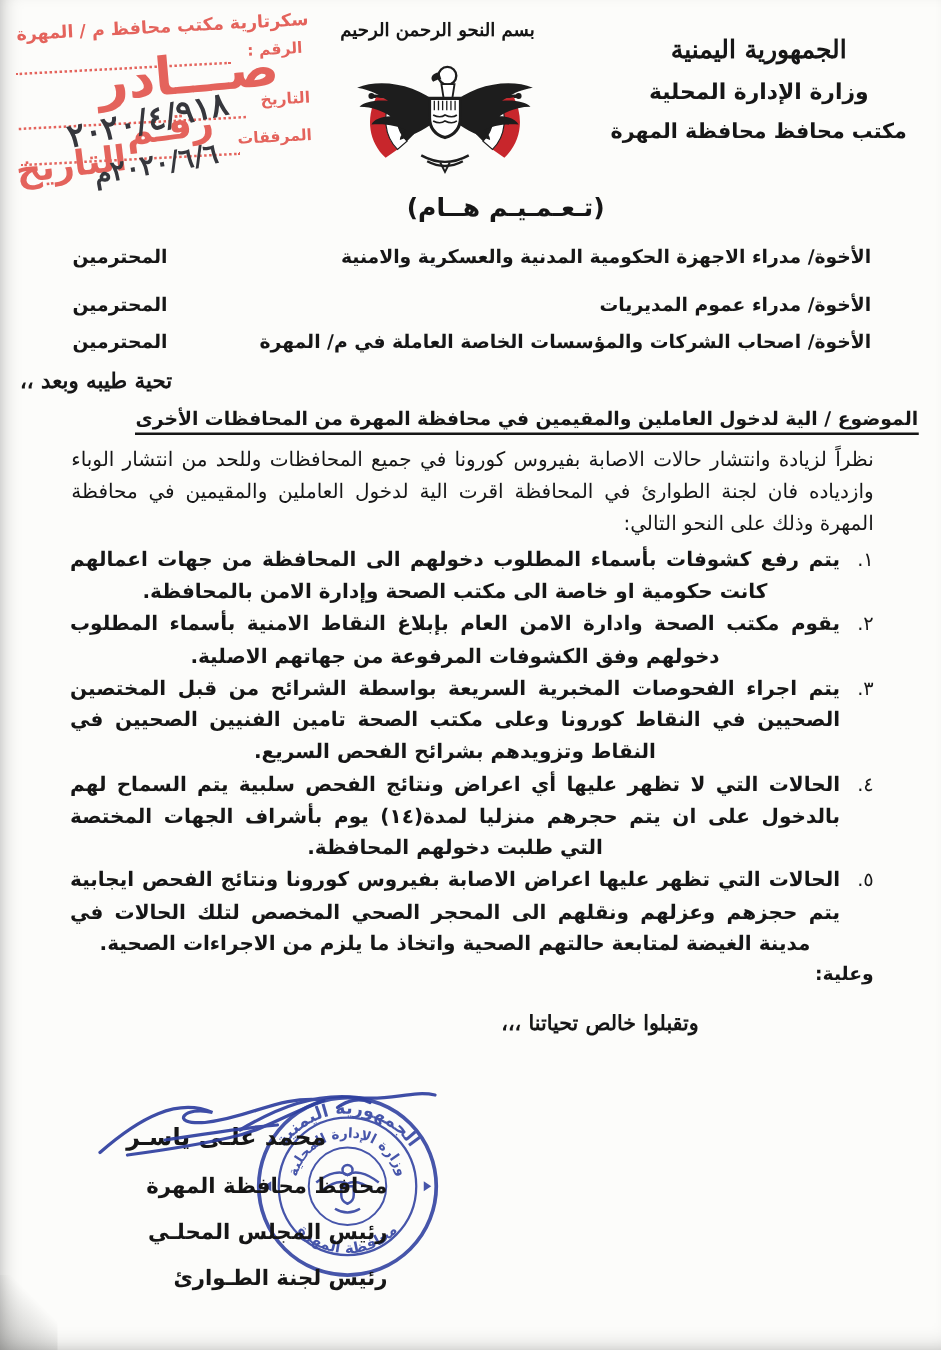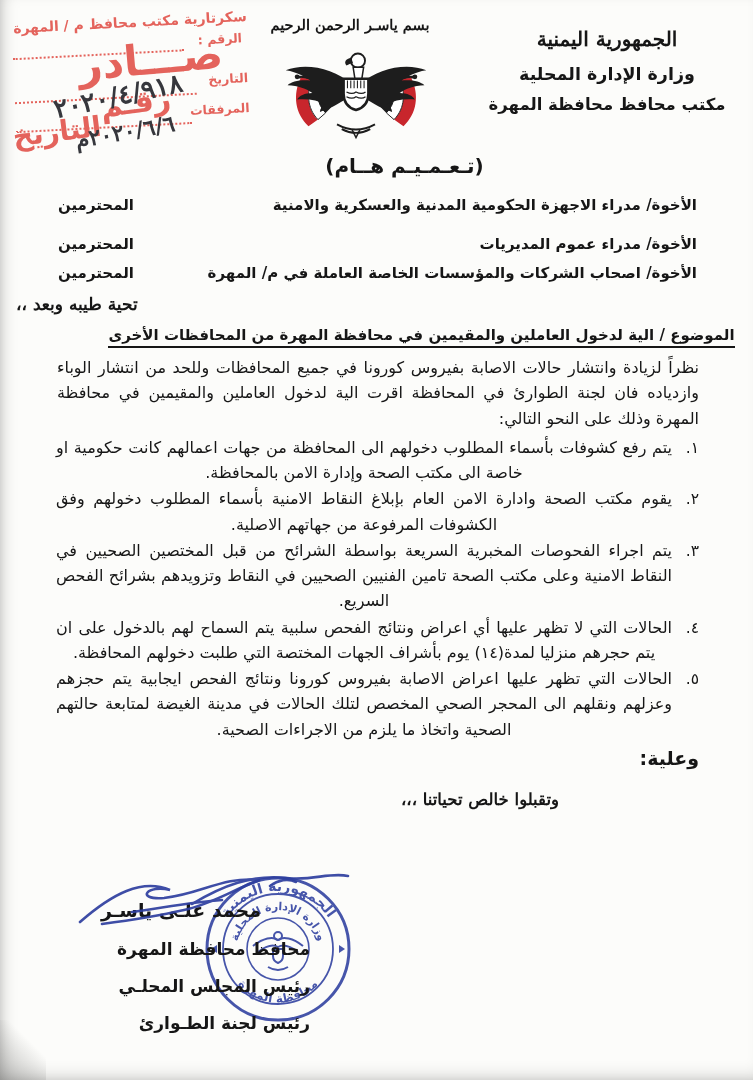--- a/index.html
+++ b/index.html
@@ -58,22 +58,22 @@
   .subject-wrap{top:325px;left:0;width:100%;text-align:center;padding-left:45px;}
   .subject{display:inline-block;font-size:15px;font-weight:bold;
     border-bottom:2px solid #161616;padding-bottom:2px;}
 
   
   .main{top:355px;right:54px;left:56px;direction:rtl;font-size:16px;
     line-height:1.58;text-align:justify;}
   .intro{margin:0 0 4px 1px;}
   .item{display:flex;gap:7px;margin:1px 0;}
   .item .num{min-width:20px;font-size:15.5px;padding-top:1px;}
-  .item .txt{flex:1;text-align:justify;text-align-last:center;}
-  .therefore{font-weight:bold;margin-top:0;font-size:19px;}
+  .item .txt{flex:1;text-align:justify;text-align-last:center;font-weight:bold;}
+  .therefore{font-weight:bold;margin-top:0;font-size:15px;}
   .closing{margin-top:4px;}
   .farewell{margin:14px 140px 0 auto;width:fit-content;
     font-family:"DejaVu Serif",serif;font-size:16.5px;font-weight:bold;}
 
   
   .sig-svg{left:72px;top:864px;width:300px;height:76px;z-index:6;}
   .sig-name{left:52px;top:899px;width:258px;text-align:center;
     font-size:19px;font-weight:bold;z-index:5;}
   .sig-title{left:52px;width:258px;text-align:right;
     font-size:17px;font-weight:bold;z-index:5;}
@@ -96,21 +96,21 @@
     <div class="rs-small" style="top:70px;right:4px;">التاريخ</div>
     <div class="rs-dots" style="top:90px;right:56px;left:0;"></div>
     <div class="rs-big" style="top:82px;right:82px;font-size:30px;transform:rotate(-4deg);">رقـم</div>
     <div class="rs-small" style="top:100px;right:4px;">المرفقات</div>
     <div class="rs-dots" style="top:119px;right:62px;left:0;"></div>
     <div class="rs-big" style="top:108px;left:-4px;font-size:28px;transform:rotate(-4deg);">التاريخ</div>
     <div class="rs-hw" style="top:74px;left:38px;font-size:26px;transform:rotate(-9deg);">٢٠٢٠/٤/٩١٨</div>
     <div class="rs-hw" style="top:112px;left:58px;font-size:22px;transform:rotate(-7deg);">٢٠٢٠/٦/٦م</div>
   </div>
 
-  <div class="abs bismillah">بسم ياسـر الرحمن الرحيم</div>
+  <div class="abs bismillah">بسم النحو الرحمن الرحيم</div>
   <div class="abs emblem-box">
     <svg width="152" height="96" viewBox="0 0 160 100">
       <defs>
         <path id="wingR" d="M84 42 C104 24 134 19 154 27 C141 29 134 34 128 38 C139 37 148 39 152 43 C141 43 132 47 126 51 C134 51 140 54 142 58 C130 57 120 59 112 63 C116 65 118 68 118 71 C106 67 93 60 87 54 Z"></path>
         <path id="drapeRed" d="M22 35 C13 53 16 73 30 86 L40 79 C28 67 28 49 34 37 Z"></path>
         <path id="drapeWhite" d="M34 37 C28 49 28 67 40 79 L48 72 C38 62 38 48 42 39 Z"></path>
         <path id="drapeBlack" d="M42 39 C38 48 38 62 48 72 L54 66 C46 58 46 48 50 41 Z"></path>
       </defs>
       <path d="M18 34 L70 38 M90 38 L142 34" stroke="#1d1d1d" stroke-width="3" fill="none"></path>
       <circle cx="18" cy="34" r="2.5" fill="#1d1d1d"></circle>
@@ -170,21 +170,21 @@
     <div class="item">
       <span class="num">١.</span>
       <span class="txt">يتم رفع كشوفات بأسماء المطلوب دخولهم الى المحافظة من جهات اعمالهم كانت حكومية او خاصة الى مكتب الصحة وإدارة الامن بالمحافظة.</span>
     </div>
     <div class="item">
       <span class="num">٢.</span>
       <span class="txt">يقوم مكتب الصحة وادارة الامن العام بإبلاغ النقاط الامنية بأسماء المطلوب دخولهم وفق الكشوفات المرفوعة من جهاتهم الاصلية.</span>
     </div>
     <div class="item">
       <span class="num">٣.</span>
-      <span class="txt">يتم اجراء الفحوصات المخبرية السريعة بواسطة الشرائح من قبل المختصين الصحيين في النقاط الامنية وعلى مكتب الصحة تامين الفنيين الصحيين في النقاط وتزويدهم بشرائح الفحص السريع.</span>
+      <span class="txt">يتم اجراء الفحوصات المخبرية السريعة بواسطة الشرائح من قبل المختصين الصحيين في النقاط كورونا وعلى مكتب الصحة تامين الفنيين الصحيين في النقاط وتزويدهم بشرائح الفحص السريع.</span>
     </div>
     <div class="item">
       <span class="num">٤.</span>
       <span class="txt">الحالات التي لا تظهر عليها أي اعراض ونتائج الفحص سلبية يتم السماح لهم بالدخول على ان يتم حجرهم منزليا لمدة(١٤) يوم بأشراف الجهات المختصة التي طلبت دخولهم المحافظة.</span>
     </div>
     <div class="item">
       <span class="num">٥.</span>
       <span class="txt">الحالات التي تظهر عليها اعراض الاصابة بفيروس كورونا ونتائج الفحص ايجابية يتم حجزهم وعزلهم ونقلهم الى المحجر الصحي المخصص لتلك الحالات في مدينة الغيضة لمتابعة حالتهم الصحية واتخاذ ما يلزم من الاجراءات الصحية.</span>
     </div>
 

